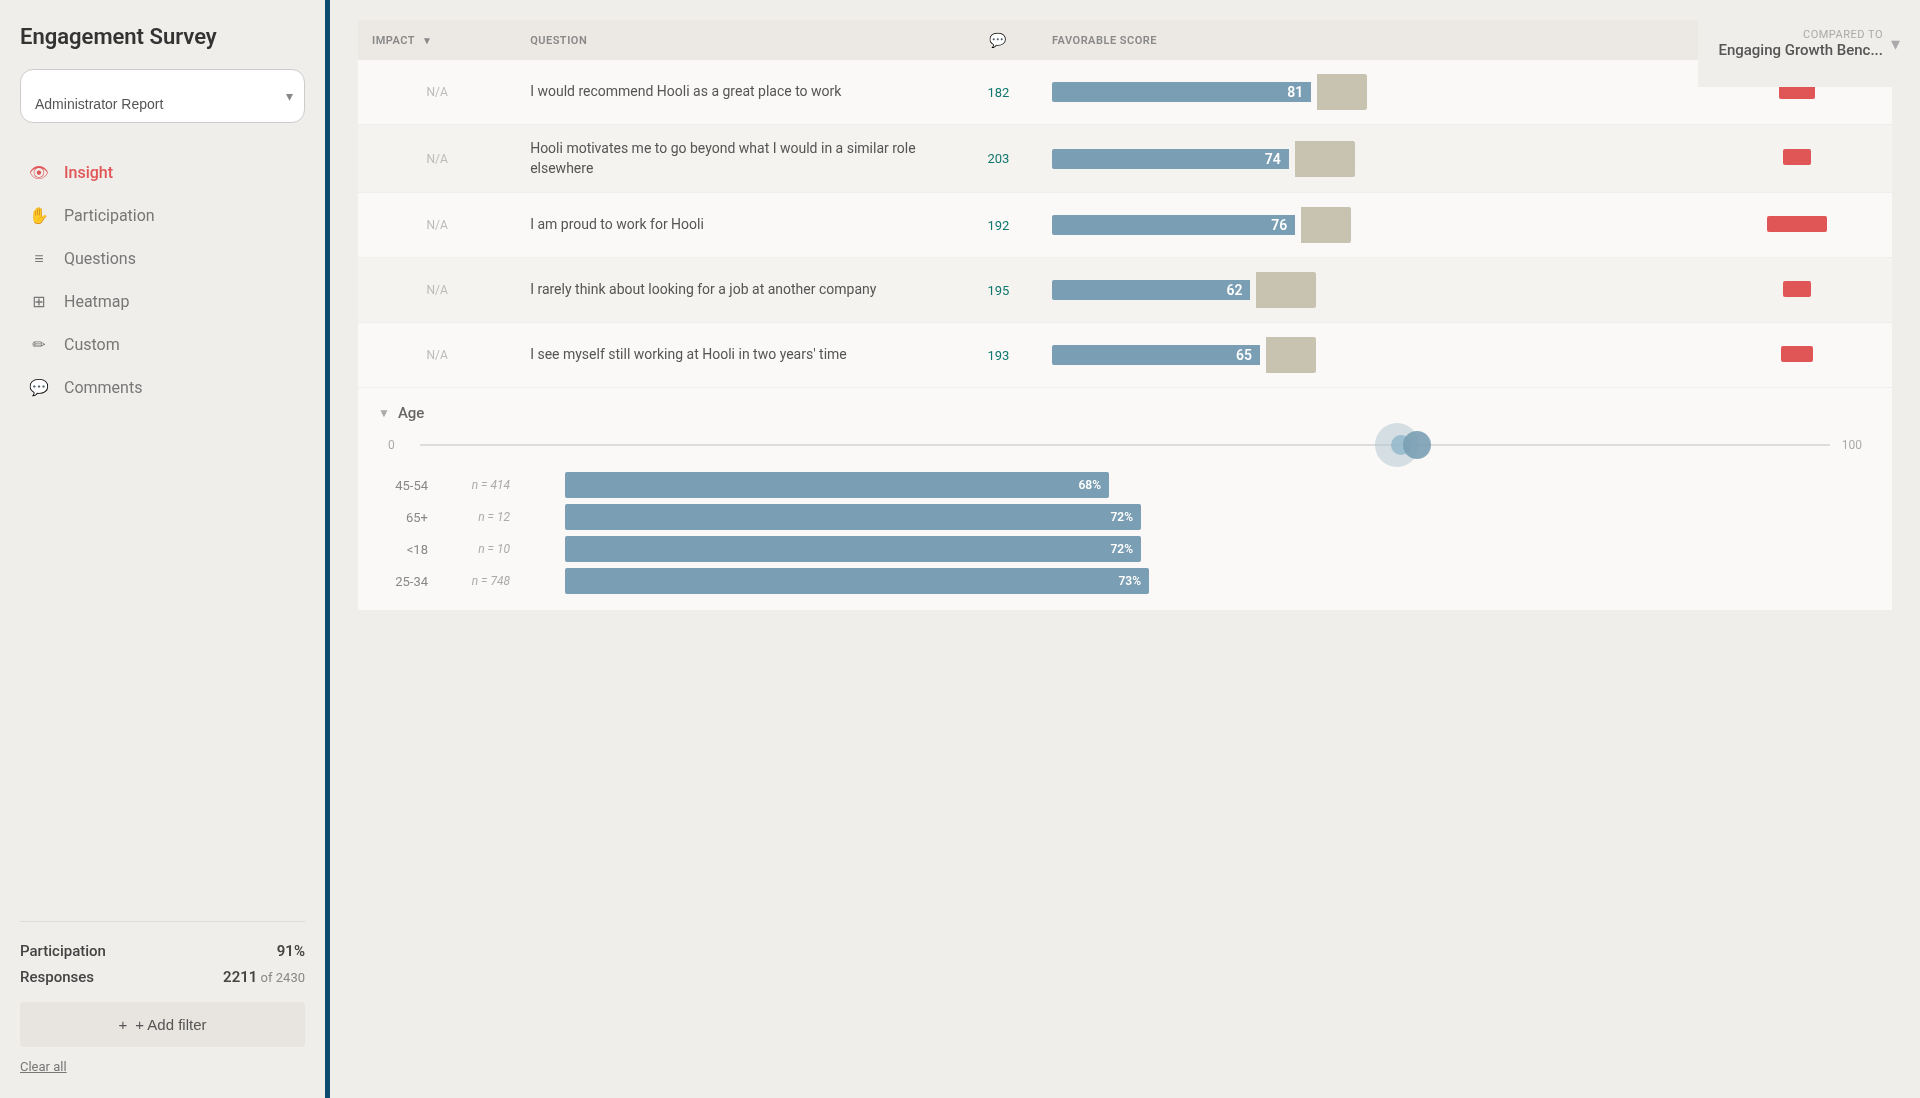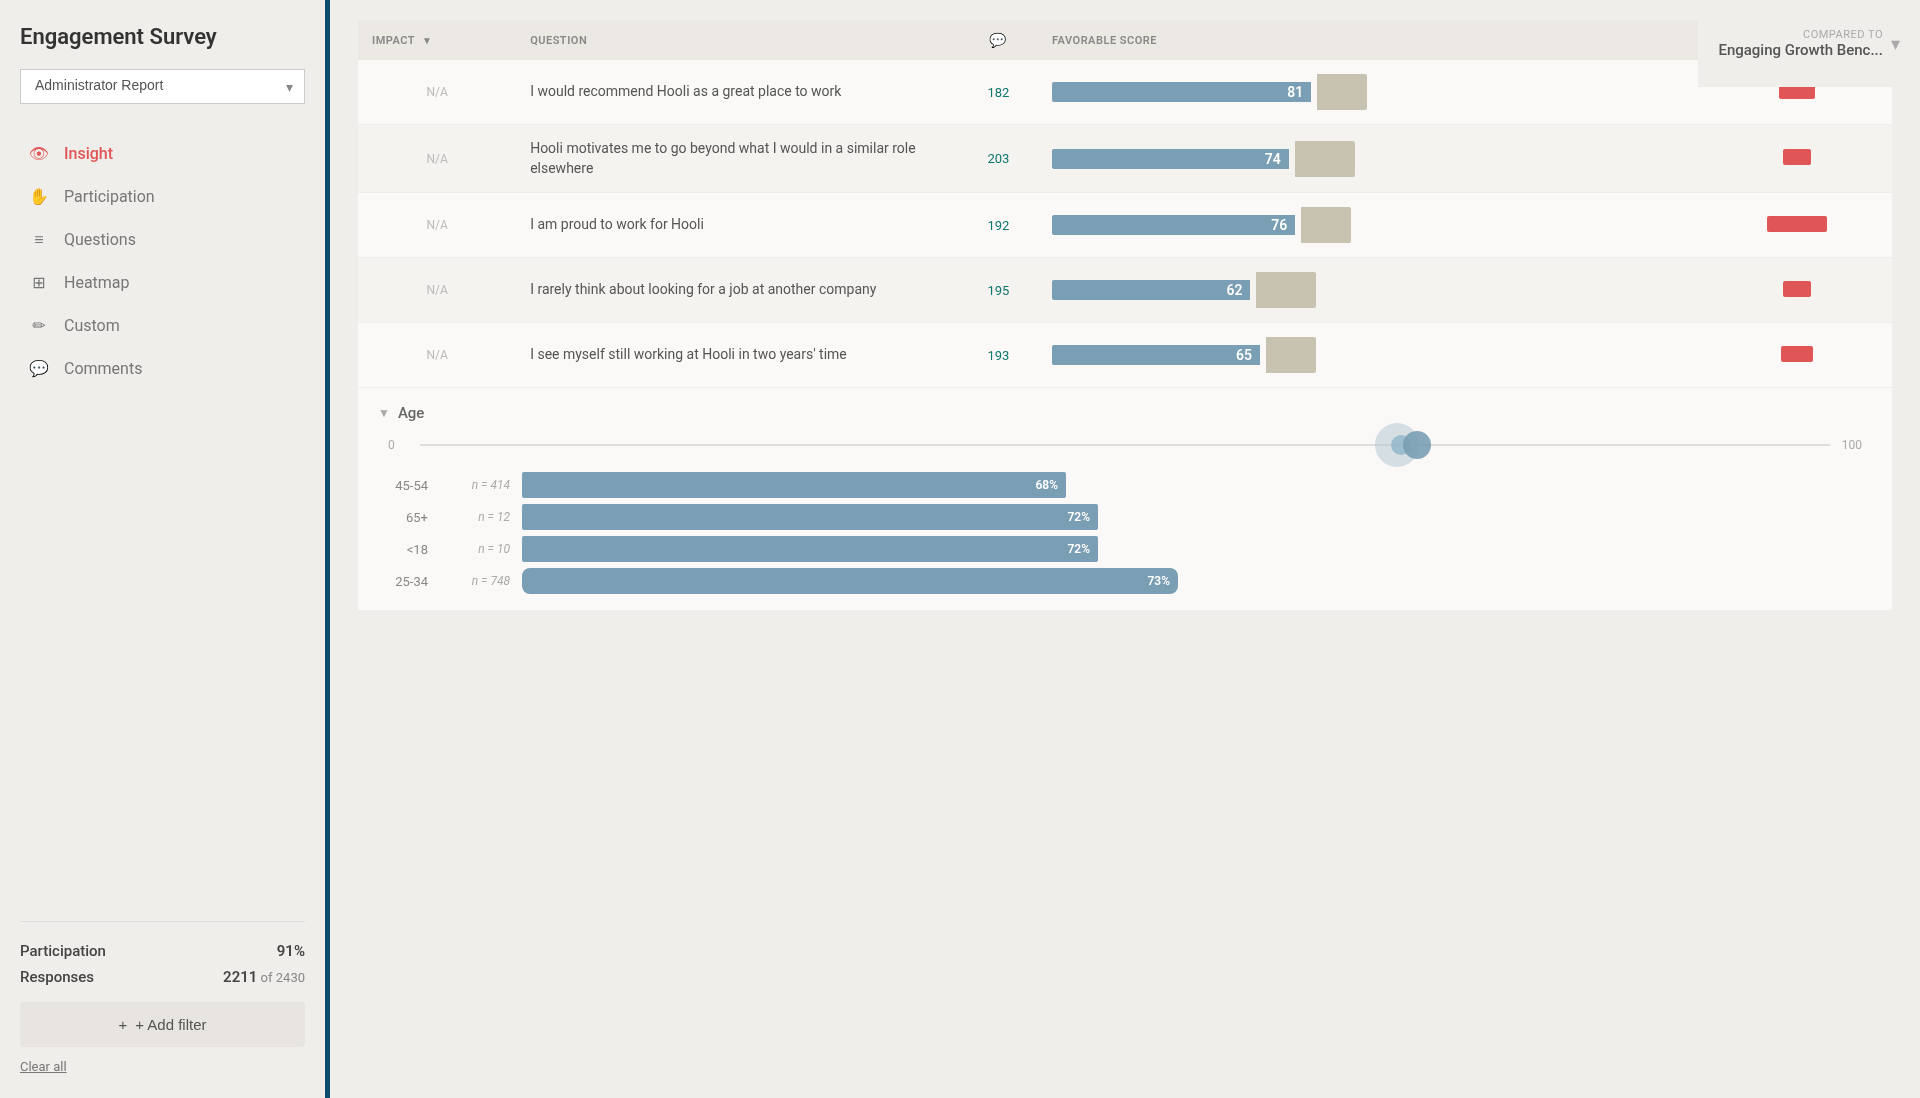--- a/index.html
+++ b/index.html
@@ -30,23 +30,23 @@
       font-weight: 600;
       color: #333;
       margin-bottom: 20px;
     }
     .dropdown-wrapper {
       position: relative;
       margin-bottom: 28px;
     }
     .dropdown-wrapper select {
       width: 100%;
-      padding: 7px 36px 10px 14px;
+      padding: 26px 36px 10px 14px;
       border: 1px solid #ccc;
-      border-radius: 0;
+      border-radius: 13px;
       background: #fff;
       font-size: 14px;
       color: #555;
       appearance: none;
       cursor: pointer;
     }
     .dropdown-arrow {
       position: absolute;
       right: 12px;
       top: 50%;
@@ -340,20 +340,21 @@
     .demo-n-label {
       font-size: 12px;
       color: #aaa;
       width: 70px;
       text-align: right;
       font-style: italic;
     }
     .demo-bar-wrap {
       flex: 1;
       position: relative;
+      margin-left: 43px;
     }
     .demo-bar {
       height: 26px;
       background: #7a9eb3;
       border-radius: 2px;
       display: flex;
       align-items: center;
       justify-content: flex-end;
       padding-right: 8px;
       color: #fff;
@@ -572,20 +573,20 @@
     <span class="demo-age-label">&lt;18</span>
     <span class="demo-n-label">n = 10</span>
     <div class="demo-bar-wrap">
       <div class="demo-bar" style="width: 576px;">72%</div>
     </div>
   </div>
           <div class="demo-row">
     <span class="demo-age-label">25-34</span>
     <span class="demo-n-label">n = 748</span>
     <div class="demo-bar-wrap">
-      <div class="demo-bar" style="width: 656px; border-radius: 8px;">73%</div>
+      <div class="demo-bar" style="width: 584px;">73%</div>
     </div>
   </div>
         </div>
     </div>
 
   </main>
 </div>
 
 </body></html>

